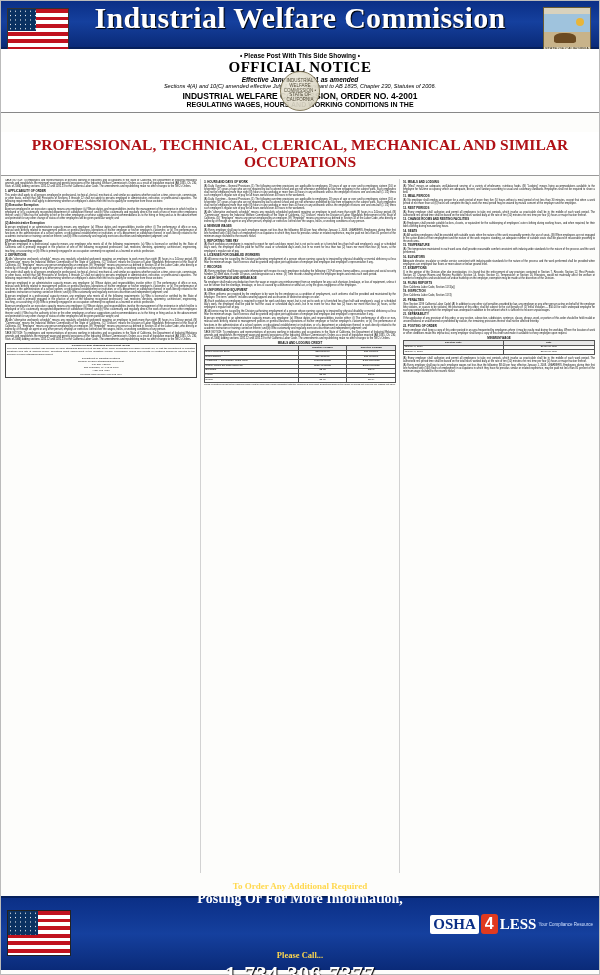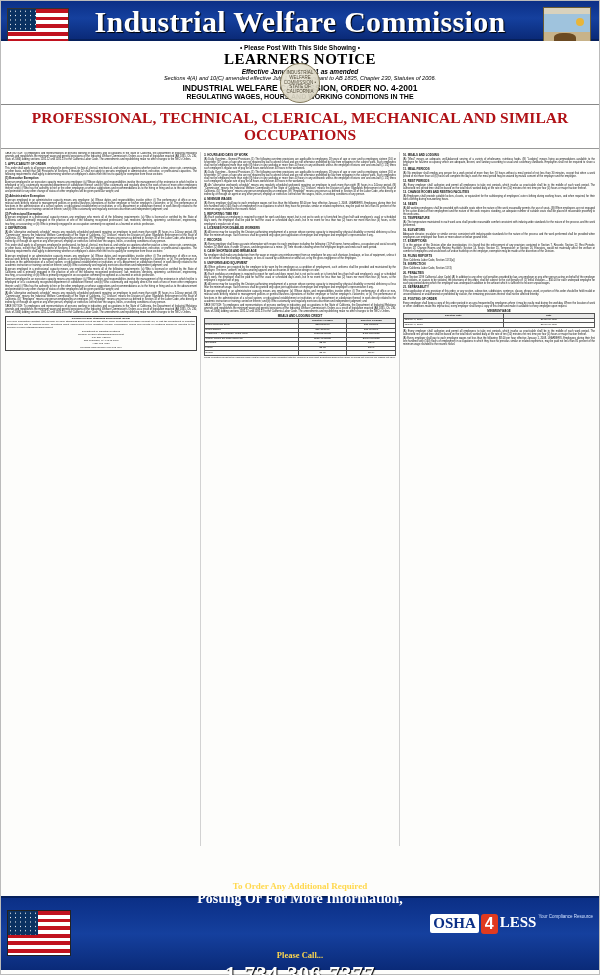--- a/index.html
+++ b/index.html
@@ -14,23 +14,23 @@
   .poster {
     position:relative;
     width:600px; height:975px;
     background:#fdfdfb;
     border:1px solid #bbb;
   }
 
   
   .header {
     position:relative;
-    height:40px;
+    height:48px;
     background:linear-gradient(#0b2f86,#15409e 45%,#0a2a78);
-    display:flex; align-items:flex-end; justify-content:center;
+    display:flex; align-items:flex-start; justify-content:center;
     border-bottom:2px solid #06205c;
   }
   .header-title {
     color:#ffffff;
     font-family:"Liberation Serif", serif;
     font-weight:bold;
     font-size:30px;
     letter-spacing:0.3px;
     text-align:center;
     text-shadow:1px 1px 1px #000;
@@ -90,20 +90,21 @@
   .occ-title {
     background:#ffffff;
     text-align:center;
     font-family:"Liberation Serif", serif;
     font-weight:bold;
     color:#b01116;
     font-size:15.5px;
     line-height:1.1;
     padding:4px 2px 5px 2px;
     border-bottom:1px solid #999;
+    margin-top:19px;
   }
 
   
   .columns {
     display:flex;
     gap:3px;
     padding:3px 4px;
     height:700px;
   }
   .col {
@@ -145,21 +146,21 @@
     font-size:22px; font-weight:bold; color:#ffffff;
     font-family:"Liberation Serif", serif; letter-spacing:0.5px; margin-top:1px;
     text-shadow:1px 1px 1px #000;
   }
   .footer-flag {
     position:absolute; left:6px; top:12px; width:64px; height:46px;
     border:1px solid #222; overflow:hidden; background:#fff;
   }
   .footer-logo {
     position:absolute; right:6px; top:16px;
-    display:flex; align-items:flex-start; gap:2px;
+    display:flex; align-items:center; gap:2px;
   }
   .fl-osha { background:#ffffff; color:#0b2f86; font-weight:bold; font-size:15px; padding:1px 3px; border-radius:2px; font-family:"Liberation Serif", serif;}
   .fl-4 { background:#e03a1f; color:#ffffff; font-weight:bold; font-size:16px; padding:1px 4px; border-radius:3px; }
   .fl-less { color:#ffffff; font-weight:bold; font-size:15px; font-family:"Liberation Serif", serif;}
   .fl-sub { color:#cfe0ff; font-size:4.5px; text-align:right; display:block; }
 
   .dlse-box { border:0.5px solid #444; padding:1px; margin-top:2px; font-size:2.5px; }
   .center { text-align:center; }
   .bold { font-weight:bold; }
   .tiny { font-size:2.3px; }
@@ -181,21 +182,21 @@
           <div class="sun"></div>
           <div class="bear"></div>
         </div>
       <div class="lbl">STATE OF CALIFORNIA</div>
     </div>
   </div>
 
   <div class="notice">
     <div class="notice-inner">
       <div class="please-post">• Please Post With This Side Showing •</div>
-      <div class="official-notice">LEARNERS NOTICE</div>
+      <div class="official-notice">OFFICIAL NOTICE</div>
       <div class="eff">Effective January 1, 2001 as amended</div>
       <div class="sections">Sections 4(A) and 10(C) amended effective July 1, 2007, pursuant to AB 1835, Chapter 230, Statutes of 2006.</div>
       <div class="order-line">INDUSTRIAL WELFARE COMMISSION, ORDER NO. 4-2001</div>
       <div class="order-line2">REGULATING WAGES, HOURS AND WORKING CONDITIONS IN THE</div>
     </div>
     <div class="iwc-logo">
       <span>INDUSTRIAL WELFARE COMMISSION • STATE OF CALIFORNIA</span>
     </div>
   </div>
 

